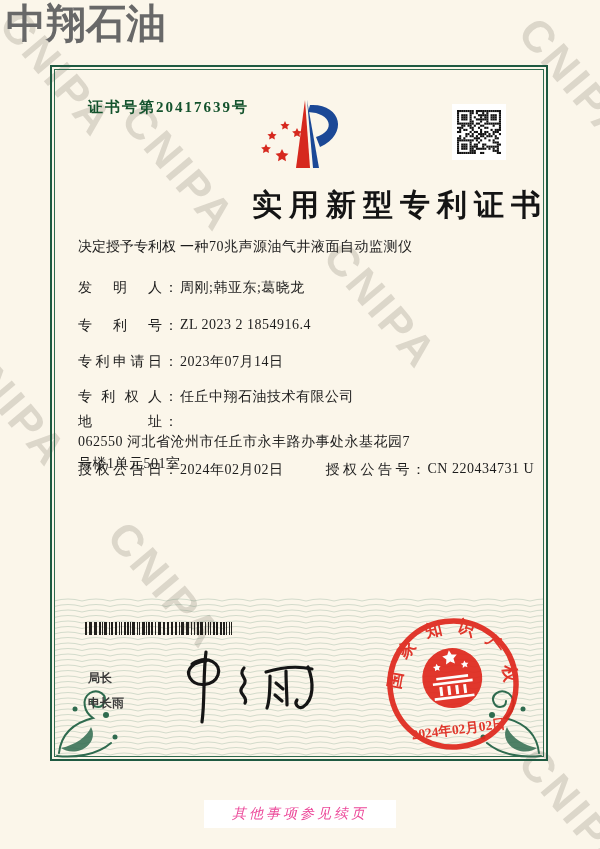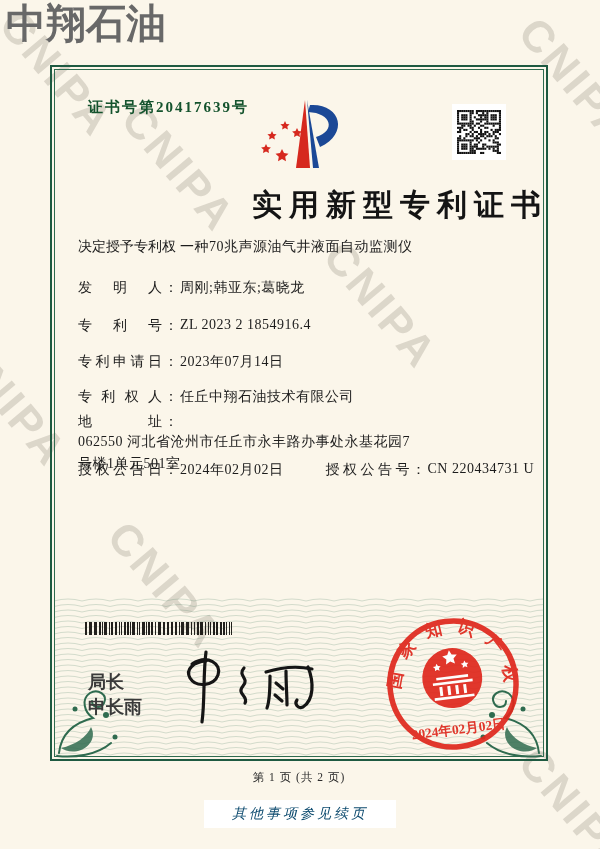--- a/index.html
+++ b/index.html
@@ -45,38 +45,38 @@
   .fvalue.w140 { width:142px; }
 
   .para { position:absolute; left:82px; width:440px; font-size:12.5px; font-style:italic;
           line-height:1.8; letter-spacing:1px; color:#2e2e2e; text-indent:2em;
           text-align:justify; z-index:4; }
   .p1 { top:486px; } .p2 { top:543px; }
 
   .barcode { position:absolute; left:85px; top:622px; width:150px; height:13px; z-index:4; }
 
   .bureau { position:absolute; left:88px; font-family:"Liberation Sans", sans-serif;
-            font-size:18px; font-weight:600; color:#3a3a3a; z-index:4; }
+            font-size:12px; font-weight:600; color:#3a3a3a; z-index:4; }
   .bureau.t { top:670px; } .bureau.n { top:695px; }
 
   .signature { position:absolute; left:172px; top:642px; width:160px; height:88px; z-index:4; }
 
   .seal { position:absolute; left:383px; top:614px; width:140px; height:140px;
           transform:rotate(-7deg); z-index:5; opacity:0.92; }
 
   .flourish { position:absolute; width:82px; height:74px; z-index:3; }
   .flourish.bl { left:53px; top:685px; }
   .flourish.br { left:463px; top:685px; transform:scaleX(-1); }
 
   .page-num { position:absolute; left:50px; top:770px; width:498px; text-align:center;
               font-size:11.5px; letter-spacing:1px; color:#2b2b2b; z-index:4; }
 
   .continuation { position:absolute; left:0; top:800px; width:600px; text-align:center; z-index:4; }
   .continuation span { display:inline-block; background:#ffffff; padding:5px 28px;
-              font-size:14px; font-style:italic; letter-spacing:3px; color:#0c4a6e; }
+              font-size:14px; font-style:italic; letter-spacing:3px; color:#ec4899; }
 </style>
 </head>
 <body>
 
 <div class="page">
 
   <div class="wm" style="left:28px;  top:0px;">CNIPA</div>
   <div class="wm" style="left:150px; top:95px;">CNIPA</div>
   <div class="wm" style="left:352px; top:232px;">CNIPA</div>
   <div class="wm" style="left:-18px; top:330px;">CNIPA</div>
@@ -511,18 +511,17 @@
         <rect x="56" y="71.5" width="3" height="9" fill="#fff"></rect>
         <rect x="64" y="71.5" width="3" height="9" fill="#fff"></rect>
         <rect x="72" y="71.5" width="3" height="9" fill="#fff"></rect>
         <rect x="80" y="71.5" width="3" height="9" fill="#fff"></rect>
         <rect x="50" y="82" width="40" height="2.6" fill="#fff"></rect>
       </g>
       <text x="70" y="120" text-anchor="middle" font-size="13.5" font-weight="bold" fill="#df271c" font-family="Liberation Serif, serif">2024年02月02日</text>
     </svg>
   </div>
 
-  <div class="page-num">第 1 页 (共 2 页)</div>
   <div class="continuation">
     <span>其他事项参见续页</span>
   </div>
 
 </div>
 
 </body></html>

